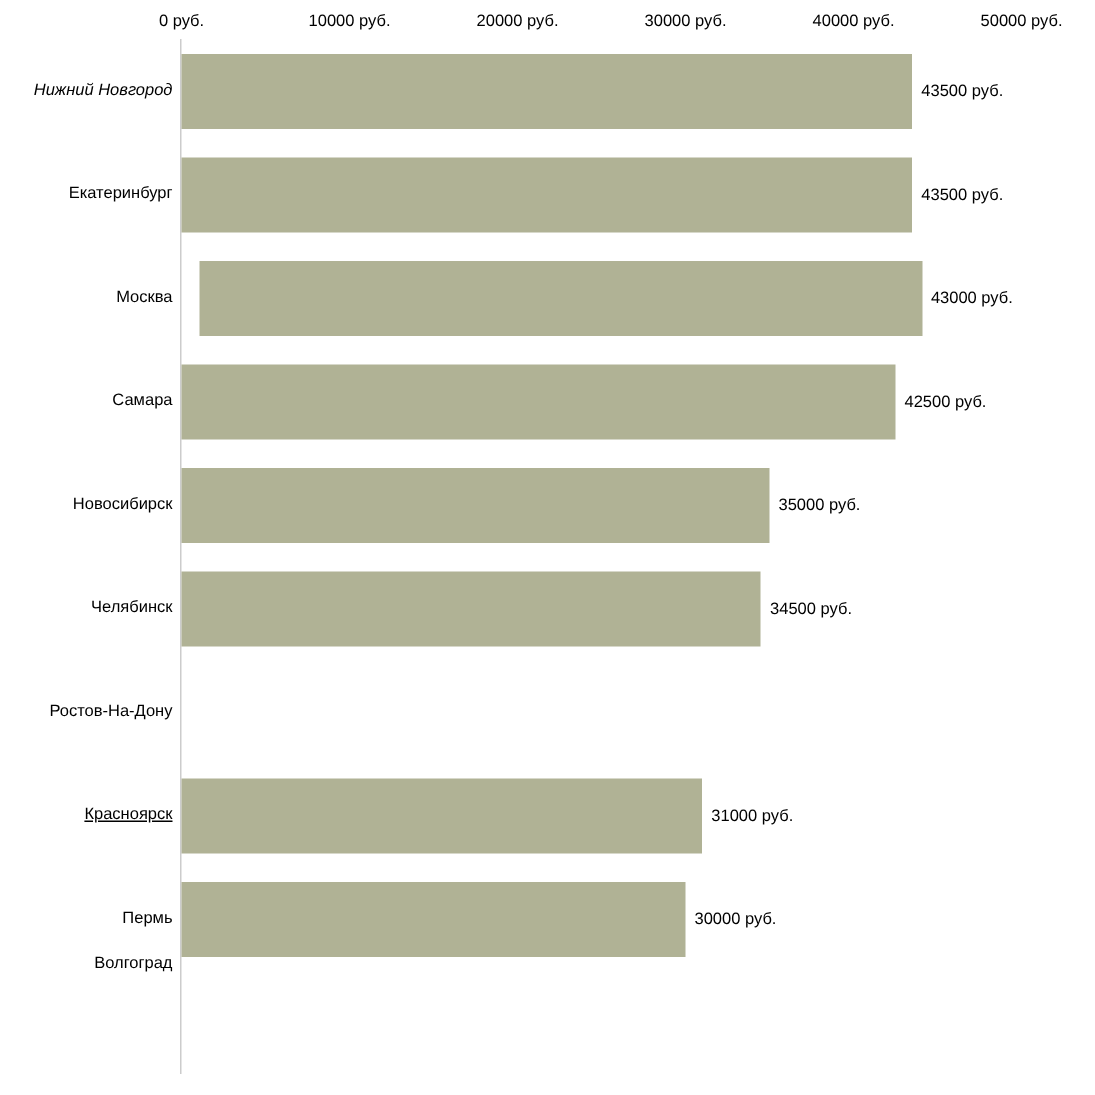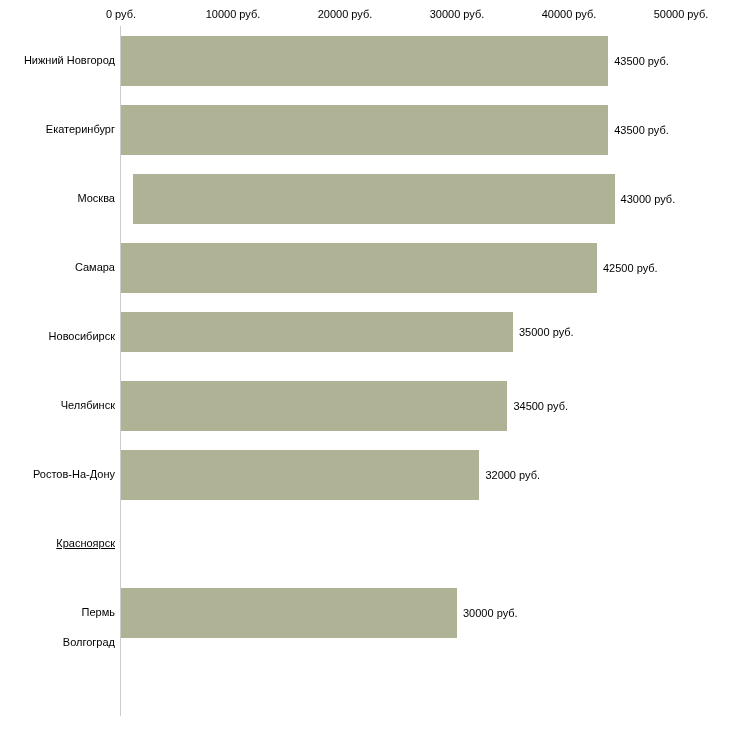--- a/index.html
+++ b/index.html
@@ -95,21 +95,21 @@
   <div class="axis-top">
       <div class="tick-label" style="left: 121px;">0 руб.</div>
       <div class="tick-label" style="left: 233px;">10000 руб.</div>
       <div class="tick-label" style="left: 345px;">20000 руб.</div>
       <div class="tick-label" style="left: 457px;">30000 руб.</div>
       <div class="tick-label" style="left: 569px;">40000 руб.</div>
       <div class="tick-label" style="left: 681px;">50000 руб.</div>
     </div>
   <div class="axis-line"></div>
   <div class="cat-labels">
-      <div class="cat-label" style="top: 27.5px;">Нижний Новгород</div>
+      <div class="cat-label" style="top: 27.5px; font-style: italic;">Нижний Новгород</div>
       <div class="cat-label" style="top: 96.5px;">Екатеринбург</div>
       <div class="cat-label" style="top: 165.5px;">Москва</div>
       <div class="cat-label" style="top: 234.5px;">Самара</div>
       <div class="cat-label" style="top: 303.5px;">Новосибирск</div>
       <div class="cat-label" style="top: 372.5px;">Челябинск</div>
       <div class="cat-label" style="top: 441.5px;">Ростов-На-Дону</div>
       <div class="cat-label" style="top: 510.5px; text-decoration: underline;">Красноярск</div>
       <div class="cat-label" style="top: 579.5px;">Пермь</div>
       <div class="cat-label" style="top: 610px;">Волгоград</div>
     </div>
@@ -123,31 +123,31 @@
         <div class="bar-value" style="left: 487.2px;">43500 руб.</div>
       </div>
       <div class="row" style="top: 147.5px; height: 50px; margin-left: 12px;">
         <div class="bar" style="width: 481.6px; background: rgb(176, 178, 149);"></div>
         <div class="bar-value" style="left: 481.6px;">43000 руб.</div>
       </div>
       <div class="row" style="top: 216.5px; height: 50px;">
         <div class="bar" style="width: 476px; background: rgb(176, 178, 149);"></div>
         <div class="bar-value" style="left: 476px;">42500 руб.</div>
       </div>
-      <div class="row" style="top: 285.5px; height: 40px;">
+      <div class="row" style="top: 285.5px; height: 50px;">
         <div class="bar" style="width: 392px; background: rgb(176, 178, 149);"></div>
         <div class="bar-value" style="left: 392px;">35000 руб.</div>
       </div>
       <div class="row" style="top: 354.5px; height: 50px;">
         <div class="bar" style="width: 386.4px; background: rgb(176, 178, 149);"></div>
         <div class="bar-value" style="left: 386.4px;">34500 руб.</div>
       </div>
-      <div class="row" style="top: 423.5px; height: 50px;">
-        <div class="bar" style="width: 358.4px; background: rgb(176, 178, 149);"></div>
-        <div class="bar-value" style="left: 358.4px;">32000 руб.</div>
+      <div class="row" style="top: 492.5px; height: 50px;">
+        <div class="bar" style="width: 347.2px; background: rgb(176, 178, 149);"></div>
+        <div class="bar-value" style="left: 347.2px;">31000 руб.</div>
       </div>
       <div class="row" style="top: 561.5px; height: 50px;">
         <div class="bar" style="width: 336px; background: rgb(176, 178, 149);"></div>
         <div class="bar-value" style="left: 336px;">30000 руб.</div>
       </div>
     </div>
 
 </div>
 
 </body></html>

